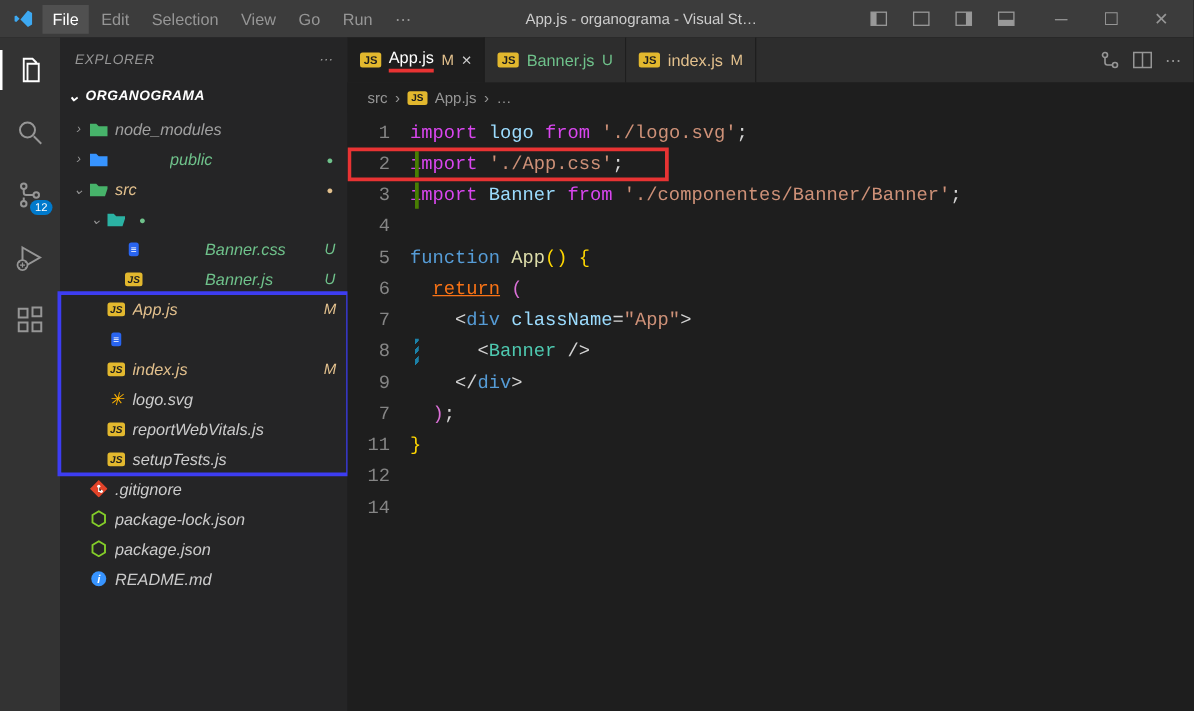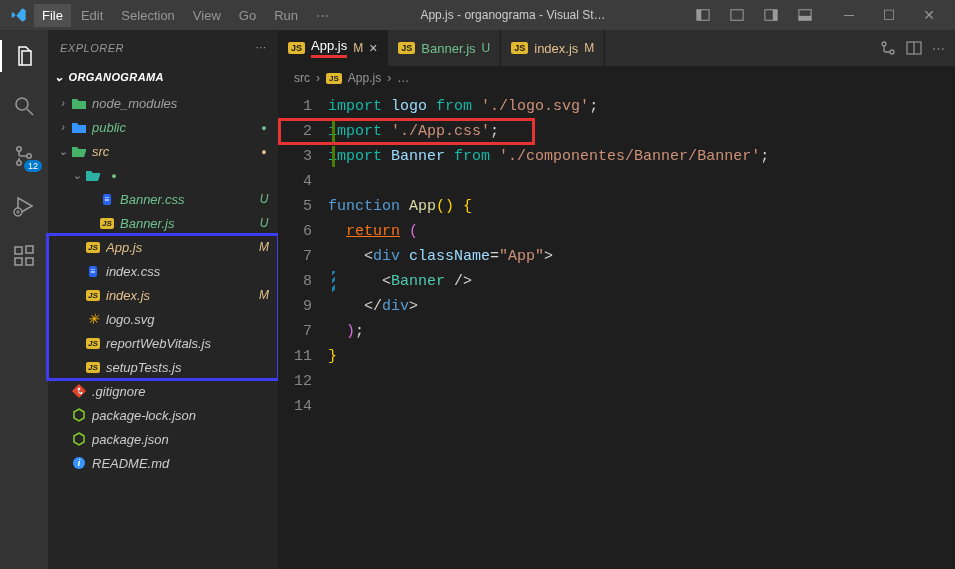--- a/index.html
+++ b/index.html
@@ -99,21 +99,21 @@
     padding-right:6px;
   }
   .tree-row .twisty { width:14px; text-align:center; color:var(--fg-dim); font-size:11px;}
   .tree-row .ficon { width:18px; height:18px; margin-right:4px; display:flex; align-items:center; justify-content:center; font-size:12px;}
   .tree-row .label { flex:1; overflow:hidden; white-space:nowrap; text-overflow:ellipsis; }
   .tree-row .status { width:16px; text-align:center; font-size:12px; }
   .status.mod { color: var(--mod); }
   .status.untracked { color: var(--green-git); }
   .status.dot::after { content:"●"; font-size:9px; }
   .fg-mod { color: var(--mod) !important; }
-  .fg-untracked { color: var(--green-git) !important; }
+  .fg-untracked { color: var(--green-git) !important; margin-left: 44px; }
   .fg-gray { color: #a0a0a0; }
   
   .ind-0 { padding-left: 8px; }
   .ind-1 { padding-left: 22px; }
   .ind-2 { padding-left: 36px; }
 
   
   .annot-blue { outline: 3px solid var(--box-blue); outline-offset:-1px; }
 
   
@@ -149,21 +149,21 @@
   }
   .code-line { display:flex; position:relative;}
   .line-num { width:50px; text-align:right; color: var(--linenum); padding-right:16px; user-select:none;}
   .line-content { flex:1; white-space:pre; }
   .gutter-green { position:absolute; left:54px; top:2px; bottom:2px; width:3px; background:#487e02; }
   .gutter-hatch { position:absolute; left:54px; top:2px; bottom:2px; width:3px;
     background: repeating-linear-gradient(135deg, #1b81a8 0 3px, transparent 3px 6px);
   }
 
   
-  .kw { color:#14b8a6; }
+  .kw { color:#d946ef; }
   .var { color: var(--lightblue); }
   .fn { color: var(--yellow); }
   .str { color: var(--orange); }
   .tag { color: var(--blue); }
   .attr { color: var(--lightblue); }
   .punct { color: #d4d4d4; }
   .ctrl { color:#f97316;text-decoration:underline; }
   .type { color:#4ec9b0; }
   .brace1 { color:#ffd700; }
   .brace2 { color:#da70d6; }
@@ -334,21 +334,20 @@
               <span style="background:#e2b82e;color:#1e1e1e;font-size:8px;font-weight:bold;padding:1px 2px;border-radius:2px;">JS</span>
             </span>
             <span class="label fg-mod">App.js</span>
             <span class="status mod">M</span>
           </div>
           <div class="tree-row ind-1">
             <span class="twisty"></span>
             <span class="ficon">
               <span style="background:#2965f1;color:#fff;font-size:8px;font-weight:bold;padding:1px 2px;border-radius:2px;">≡</span>
             </span>
-            <span class="label ">index.css</span>
             <span class="status "></span>
           </div>
           <div class="tree-row ind-1">
             <span class="twisty"></span>
             <span class="ficon">
               <span style="background:#e2b82e;color:#1e1e1e;font-size:8px;font-weight:bold;padding:1px 2px;border-radius:2px;">JS</span>
             </span>
             <span class="label fg-mod">index.js</span>
             <span class="status mod">M</span>
           </div>

